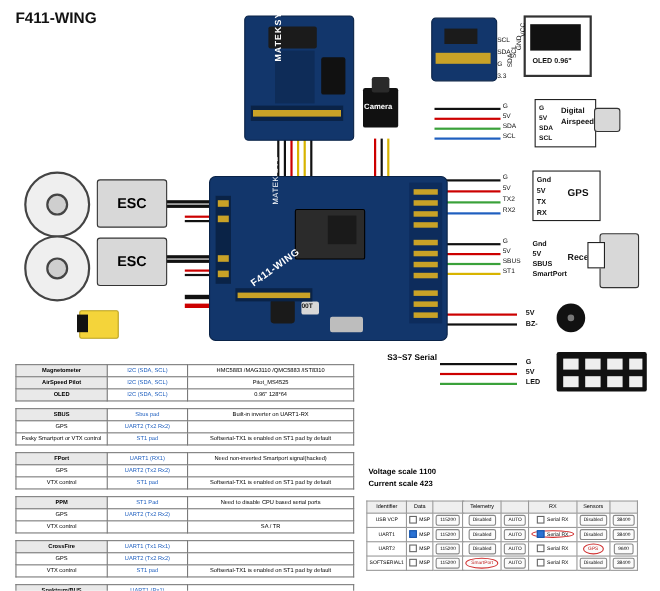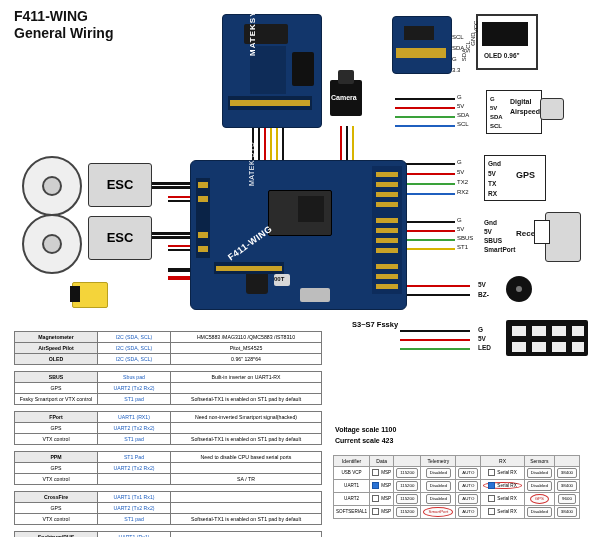--- a/index.html
+++ b/index.html
@@ -42,21 +42,20 @@
   .oval{border:1px solid #d03030;border-radius:50%;padding:0 4px;}
 
   .vscale{position:absolute;left:335px;top:424px;font-size:7px;font-weight:bold;line-height:11px;}
   .s3s7{position:absolute;left:352px;top:320px;font-size:7.5px;font-weight:bold;}
 </style>
 </head>
 <body>
 
 <div class="title">
   <span>F411-WING</span>
-  <span>General Wiring</span>
 </div>
 
 <div class="wire" style="left:168px;top:196px;width:100px;height:2px;background:#c00;"></div>
 <div class="wire" style="left:168px;top:200px;width:100px;height:2px;background:#111;"></div>
 <div class="wire" style="left:168px;top:245px;width:100px;height:2px;background:#c00;"></div>
 <div class="wire" style="left:168px;top:249px;width:100px;height:2px;background:#111;"></div>
 <div class="wire" style="left:150px;top:182px;width:120px;height:3px;background:#111;"></div>
 <div class="wire" style="left:150px;top:186px;width:120px;height:3px;background:#111;"></div>
 <div class="wire" style="left:150px;top:232px;width:120px;height:3px;background:#111;"></div>
 <div class="wire" style="left:150px;top:236px;width:120px;height:3px;background:#111;"></div>
@@ -217,21 +216,21 @@
 <div class="abs" style="left:376px;top:228px;width:22px;height:5px;background:#c9a227;"></div>
 <div class="abs" style="left:376px;top:238px;width:22px;height:5px;background:#c9a227;"></div>
 <div class="abs" style="left:376px;top:248px;width:22px;height:5px;background:#c9a227;"></div>
 <div class="abs" style="left:376px;top:264px;width:22px;height:5px;background:#c9a227;"></div>
 <div class="abs" style="left:376px;top:274px;width:22px;height:5px;background:#c9a227;"></div>
 <div class="abs" style="left:376px;top:284px;width:22px;height:5px;background:#c9a227;"></div>
 
 <div class="label w b" style="left:224px;top:238px;font-size:9px;color:#fff;letter-spacing:0.5px;transform:rotate(-36deg);">F411-WING</div>
 <div class="label w" style="left:248px;top:186px;font-size:7px;color:#fff;transform:rotate(-90deg);transform-origin:left top;letter-spacing:0.5px;">MATEK SYS</div>
 
-<div class="s3s7">S3~S7 Fssky</div>
+<div class="s3s7">S3~S7 Serial</div>
 
 <table class="t1">
   <tbody>
     <tr>
         <td class="c1 grp">Magnetometer</td>
         <td class="c2">I2C (SDA, SCL)</td>
         <td class="c3">HMC5883 /MAG3110 /QMC5883 /IST8310</td>
       </tr>
     <tr>
         <td class="c1 grp">AirSpeed Pilot</td>

